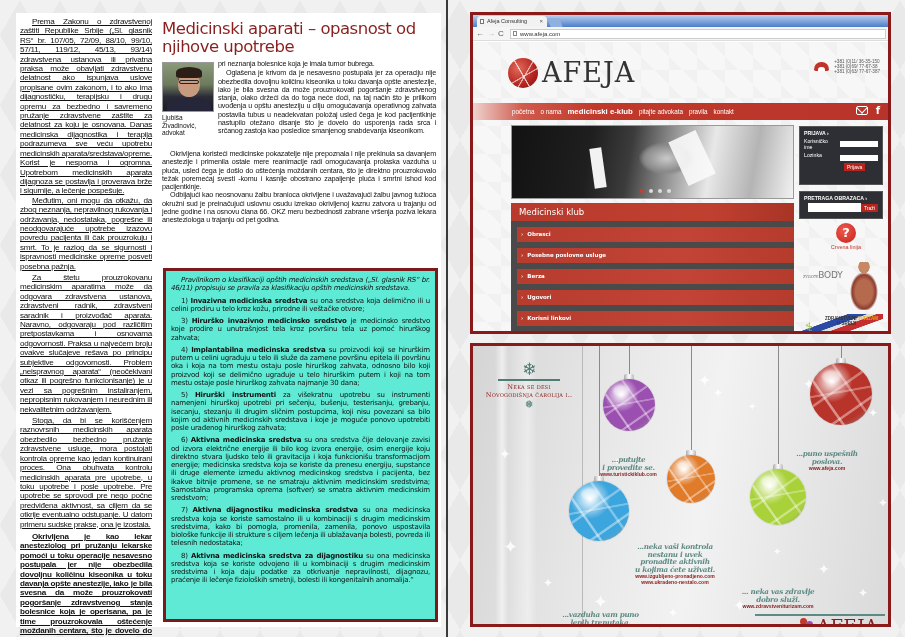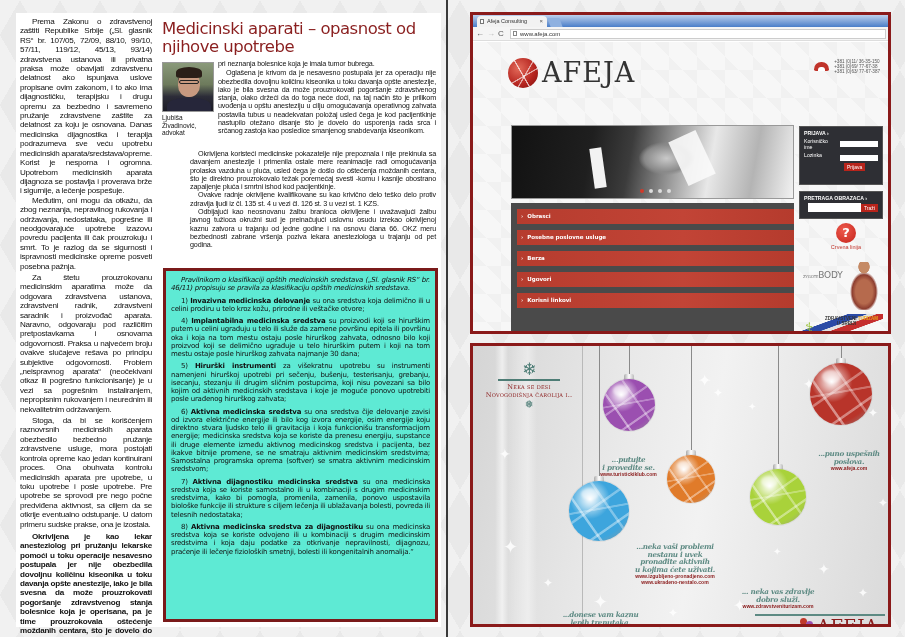--- a/index.html
+++ b/index.html
@@ -17,21 +17,21 @@
   
   .left-page { position: absolute; left: 0; top: 0; width: 446px; height: 637px; }
   .page-divider { position: absolute; left: 446px; top: 0; width: 2px; height: 637px; background: #3a3a3a; }
   .col-left {
     position: absolute; left: 16px; top: 13px; width: 139px; height: 614px;
     background: #fff; padding: 4px 3px 0 4px;
     font-family: "Liberation Sans Narrow", "Liberation Sans", sans-serif;
     font-size: 8.1px; line-height: 9.4px; text-align: justify;
     letter-spacing: -0.25px;
   }
-  .col-left p { text-indent: 12px; }
+  .col-left p { text-indent: 12px; text-decoration: underline; }
   .col-left p.bold { font-weight: bold; margin-top: 3px; }
   .col-left p.gap { margin-top: 2px; }
 
   .col-right {
     position: absolute; left: 155px; top: 13px; width: 286px; height: 614px;
     background: #fff; padding: 7px 4px 0 7px;
   }
   .article-title {
     font-family: "DejaVu Sans", sans-serif;
     font-size: 16.5px; line-height: 18px; color: #8a1f1f; font-weight: normal;
@@ -54,21 +54,21 @@
     font-family: "Liberation Sans", sans-serif;
     font-size: 7.2px; line-height: 8.3px; text-align: justify; letter-spacing: -0.15px;
   }
   .article-body p { text-indent: 8px; }
   .article-body p.first { text-indent: 0; margin-bottom: 1px; }
   .article-body2 {
     position: absolute; left: 7px; top: 137px; width: 274px;
     font-family: "Liberation Sans", sans-serif;
     font-size: 7.2px; line-height: 8.3px; text-align: justify; letter-spacing: -0.15px;
   }
-  .article-body2 p { text-indent: 8px; margin-left: 28px; }
+  .article-body2 p { text-indent: 8px; }
 
   .legal-box {
     position: absolute; left: 163px; top: 268px; width: 275px; height: 354px;
     border: 3px solid #7a1a1a; background: #5eead4;
     padding: 5px 5px 0 5px;
     font-family: "DejaVu Sans", sans-serif;
     font-size: 7px; line-height: 8.25px; text-align: justify; letter-spacing: -0.2px;
   }
   .legal-box .intro { font-style: italic; text-indent: 10px; margin-bottom: 4px; }
   .legal-box .item { text-indent: 10px; margin-bottom: 4px; }
@@ -263,29 +263,29 @@
           <div class="glasses"></div>
       </div>
       <div class="author-caption">Ljubiša Živadinović, advokat</div>
     </div>
     <div class="article-body">
       <p class="first">pri neznanja bolesnice koja je imala tumor bubrega.</p>
       <p>Oglašena je krivom da je nesavesno postupala jer za operaciju nije obezbedila dovoljnu količinu kiseonika u toku davanja opšte anestezije, iako je bila svesna da može prouzrokovati pogoršanje zdravstvenog stanja, olako držeći da do toga neće doći, na taj način što je prilikom uvođenja u opštu anesteziju u cilju omogućavanja operativnog zahvata postavila tubus u neadekvatan položaj usled čega je kod pacijentkinje nastupilo otežano disanje što je dovelo do usporenja rada srca i srčanog zastoja kao posledice smanjenog snabdevanja kiseonikom.</p>
     </div>
     <div class="article-body2">
       <p>Okrivljena koristeći medicinske pokazatelje nije prepoznala i nije prekinula sa davanjem anestezije i primenila ostale mere reanimacije radi omogućavanja prolaska vazduha u pluća, usled čega je došlo do oštećenja moždanih centara, što je direktno prouzrokovalo težak poremećaj svesti -komu i kasnije obostrano zapaljenje pluća i smrtni ishod kod pacijentkinje.</p>
-      <p>Ovakve radnje okrivljene kvalifikovane su kao krivično delo teško delo protiv zdravlja ljudi iz čl. 135 st. 4 u vezi čl. 126 st. 3 u vezi st. 1 KZS.</p>
       <p>Odbijajući kao neosnovanu žalbu branioca okrivljene i uvažavajući žalbu javnog tužioca okružni sud je preinačujući uslovnu osudu izrekao okrivljenoj kaznu zatvora u trajanju od jedne godine i na osnovu člana 66. OKZ meru bezbednosti zabrane vršenja poziva lekara anesteziologa u trajanju od pet godina.</p>
     </div>
   </div>
 
   <div class="legal-box">
     <p class="intro">Pravilnikom o klasifikaciji opštih medicinskih sredstava („Sl. glasnik RS“ br. 46/11) propisuju se pravila za klasifikaciju opštih medicinskih sredstava.</p>
     <div id="legal-items">
-        <p class="item"><span>1)</span> <b>Invazivna medicinska delovanje</b><span> su ona sredstva koja delimično ili u celini prodiru u telo kroz kožu, prirodne ili veštačke otvore;</span></p>
+        <p class="item"><span>1)</span> <b>Invazivna medicinska sredstva</b><span> su ona sredstva koja delimično ili u celini prodiru u telo kroz kožu, prirodne ili veštačke otvore;</span></p>
+        <p class="item"><span>3)</span> <b>Hirurško invazivno medicinsko sredstvo</b><span> je medicinsko sredstvo koje prodire u unutrašnjost tela kroz površinu tela uz pomoć hirurškog zahvata;</span></p>
         <p class="item"><span>4)</span> <b>Implantabilna medicinska sredstva</b><span> su proizvodi koji se hirurškim putem u celini ugrađuju u telo ili služe da zamene površinu epitela ili površinu oka i koja na tom mestu ostaju posle hirurškog zahvata, odnosno bilo koji proizvod koji se delimično ugrađuje u telo hirurškim putem i koji na tom mestu ostaje posle hirurškog zahvata najmanje 30 dana;</span></p>
         <p class="item"><span>5)</span> <b>Hirurški instrumenti</b><span> za višekratnu upotrebu su instrumenti namenjeni hirurškoj upotrebi pri sečenju, bušenju, testerisanju, grebanju, isecanju, stezanju ili drugim sličnim postupcima, koji nisu povezani sa bilo kojim od aktivnih medicinskih sredstava i koje je moguće ponovo upotrebiti posle urađenog hirurškog zahvata;</span></p>
         <p class="item"><span>6)</span> <b>Aktivna medicinska sredstva</b><span> su ona sredstva čije delovanje zavisi od izvora električne energije ili bilo kog izvora energije, osim energije koju direktno stvara ljudsko telo ili gravitacija i koja funkcionišu transformacijom energije; medicinska sredstva koja se koriste da prenesu energiju, supstance ili druge elemente između aktivnog medicinskog sredstva i pacijenta, bez ikakve bitnije promene, se ne smatraju aktivnim medicinskim sredstvima; Samostalna programska oprema (softver) se smatra aktivnim medicinskim sredstvom;</span></p>
         <p class="item"><span>7)</span> <b>Aktivna dijagnostiku medicinska sredstva</b><span> su ona medicinska sredstva koja se koriste samostalno ili u kombinaciji s drugim medicinskim sredstvima, kako bi pomogla, promenila, zamenila, ponovo uspostavila biološke funkcije ili strukture s ciljem lečenja ili ublažavanja bolesti, povreda ili telesnih nedostataka;</span></p>
         <p class="item"><span>8)</span> <b>Aktivna medicinska sredstva za dijagnostiku</b><span> su ona medicinska sredstva koja se koriste odvojeno ili u kombinaciji s drugim medicinskim sredstvima i koja daju podatke za otkrivanje nepravilnosti, dijagnozu, praćenje ili lečenje fizioloških smetnji, bolesti ili kongenitalnih anomalija.“</span></p>
       </div>
   </div>
 </div>
 <div class="page-divider"></div>
 
@@ -312,35 +312,48 @@
     <div class="afeja-logo">
       <div class="logo-globe"></div>
       <span class="logo-text">AFEJA</span>
     </div>
     <div class="phone-block">
       <div class="phone-icon"></div>
       <div class="phone-lines">
         <div>+381 (0)11/ 36-35-150</div>
         <div>+381 (0)69/ 77-67-38</div>
         <div>+381 (0)63/ 77-67-387</div>
+      </div>
+    </div>
+    <div class="site-nav">
+      <span class="nav-item">početna</span>
+      <span class="nav-item">o nama</span>
+      <span class="nav-item active">medicinski e-klub</span>
+      <span class="nav-item">pitajte advokata</span>
+      <span class="nav-item">pravila</span>
+      <span class="nav-item">kontakt</span>
+      <div class="nav-icons">
+        <span class="mail-icon"></span>
+        <span class="fb-icon">f</span>
       </div>
     </div>
 
     <div class="hero">
       <div class="cuff-left"></div>
         <div class="cuff-right"></div>
       <div class="hero-dots" id="hero-dots">
           <span class="hero-dot active"></span>
           <span class="hero-dot"></span>
           <span class="hero-dot"></span>
           <span class="hero-dot"></span>
         </div>
     </div>
 
     <div class="club-panel">
+      <div class="club-header">Medicinski klub</div>
       <div id="club-items">
           <div class="club-item"><span class="bullet">›</span><span>Obrasci</span></div>
           <div class="club-item"><span class="bullet">›</span><span>Posebne poslovne usluge</span></div>
           <div class="club-item"><span class="bullet">›</span><span>Berza</span></div>
           <div class="club-item"><span class="bullet">›</span><span>Ugovori</span></div>
           <div class="club-item"><span class="bullet">›</span><span>Korisni linkovi</span></div>
         </div>
     </div>
 
     <div class="login-box">
@@ -422,32 +435,32 @@
       <div class="ad-caption" style="left: 98px; top: 110px; width: 115px;">
         <div class="line">...putujte</div>
         <div class="line">i provedite se.</div>
         <div class="url">www.turistickiklub.com</div>
       </div>
       <div class="ornament" style="left: 337px; top: 0px; width: 62px;">
         <div class="string" style="top: 0px; height: 12px;"></div>
         <div class="cap" style="top: 12px;"></div>
         <div class="ball" style="top: 17px; width: 62px; height: 62px; background: radial-gradient(circle at 35% 30%, rgb(255, 255, 255) 0%, rgb(184, 52, 42) 35%, rgb(184, 52, 42) 70%, rgba(0, 0, 0, 0.35) 100%); box-shadow: rgba(0, 0, 0, 0.05) 0px 0px 0px 1px;"></div>
       </div>
-      <div class="ad-caption" style="left: 326px; top: 104px; width: 100px;">
+      <div class="ad-caption" style="left: 304px; top: 104px; width: 100px;">
         <div class="line">...puno uspešnih</div>
         <div class="line">poslova.</div>
         <div class="url">www.afeja.com</div>
       </div>
       <div class="ornament" style="left: 194px; top: 0px; width: 48px;">
         <div class="string" style="top: 0px; height: 104px;"></div>
         <div class="cap" style="top: 104px;"></div>
         <div class="ball" style="top: 109px; width: 48px; height: 48px; background: radial-gradient(circle at 35% 30%, rgb(255, 255, 255) 0%, rgb(224, 123, 42) 35%, rgb(224, 123, 42) 70%, rgba(0, 0, 0, 0.35) 100%); box-shadow: rgba(0, 0, 0, 0.05) 0px 0px 0px 1px;"></div>
       </div>
       <div class="ad-caption" style="left: 132px; top: 197px; width: 140px;">
-        <div class="line">...neka vaši problemi</div>
+        <div class="line">...neka vaši kontrola</div>
         <div class="line">nestanu i uvek</div>
         <div class="line">pronađite aktivnih</div>
         <div class="line">u kojima ćete uživati.</div>
         <div class="url">www.izgubljeno-pronadjeno.com</div>
         <div class="url">www.ukradeno-nestalo.com</div>
       </div>
       <div class="ornament" style="left: 277px; top: 0px; width: 56px;">
         <div class="string" style="top: 0px; height: 118px;"></div>
         <div class="cap" style="top: 118px;"></div>
         <div class="ball" style="top: 123px; width: 56px; height: 56px; background: radial-gradient(circle at 35% 30%, rgb(255, 255, 255) 0%, rgb(169, 210, 58) 35%, rgb(169, 210, 58) 70%, rgba(0, 0, 0, 0.35) 100%); box-shadow: rgba(0, 0, 0, 0.05) 0px 0px 0px 1px;"></div>
@@ -456,21 +469,21 @@
         <div class="line">... neka vas zdravlje</div>
         <div class="line">dobro služi.</div>
         <div class="url">www.zdravstveniturizam.com</div>
       </div>
       <div class="ornament" style="left: 96px; top: 0px; width: 60px;">
         <div class="string" style="top: 0px; height: 130px;"></div>
         <div class="cap" style="top: 130px;"></div>
         <div class="ball" style="top: 135px; width: 60px; height: 60px; background: radial-gradient(circle at 35% 30%, rgb(255, 255, 255) 0%, rgb(61, 165, 221) 35%, rgb(61, 165, 221) 70%, rgba(0, 0, 0, 0.35) 100%); box-shadow: rgba(0, 0, 0, 0.05) 0px 0px 0px 1px;"></div>
       </div>
       <div class="ad-caption" style="left: 70px; top: 265px; width: 115px;">
-        <div class="line">...donese vam kaznu</div>
+        <div class="line">...vazduha vam puno</div>
         <div class="line">lepih trenutaka.</div>
         <div class="url">www.lepizdravi.com</div>
       </div>
     </div>
 
   <div class="ad-footer-rule"></div>
   <div class="ad-logo">
     <div class="gems">
       <span class="gem" style="left:5px;top:0;background:#c0392b"></span>
       <span class="gem" style="left:11px;top:3px;background:#9b4fb0"></span>

